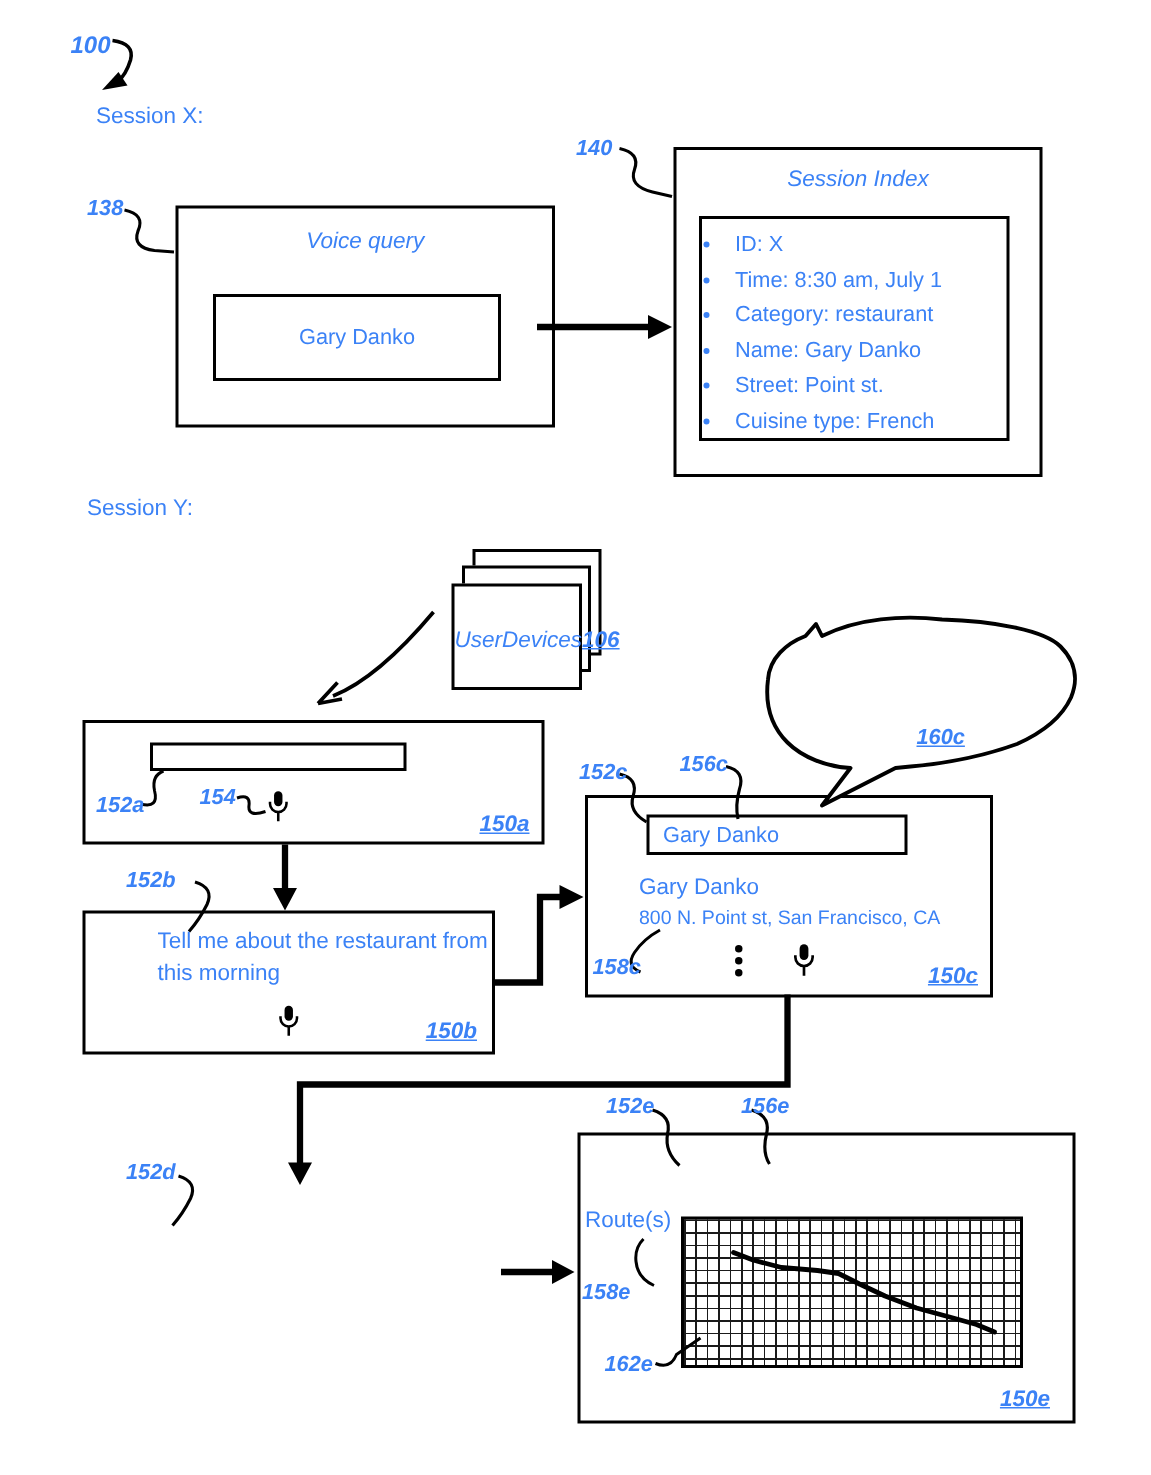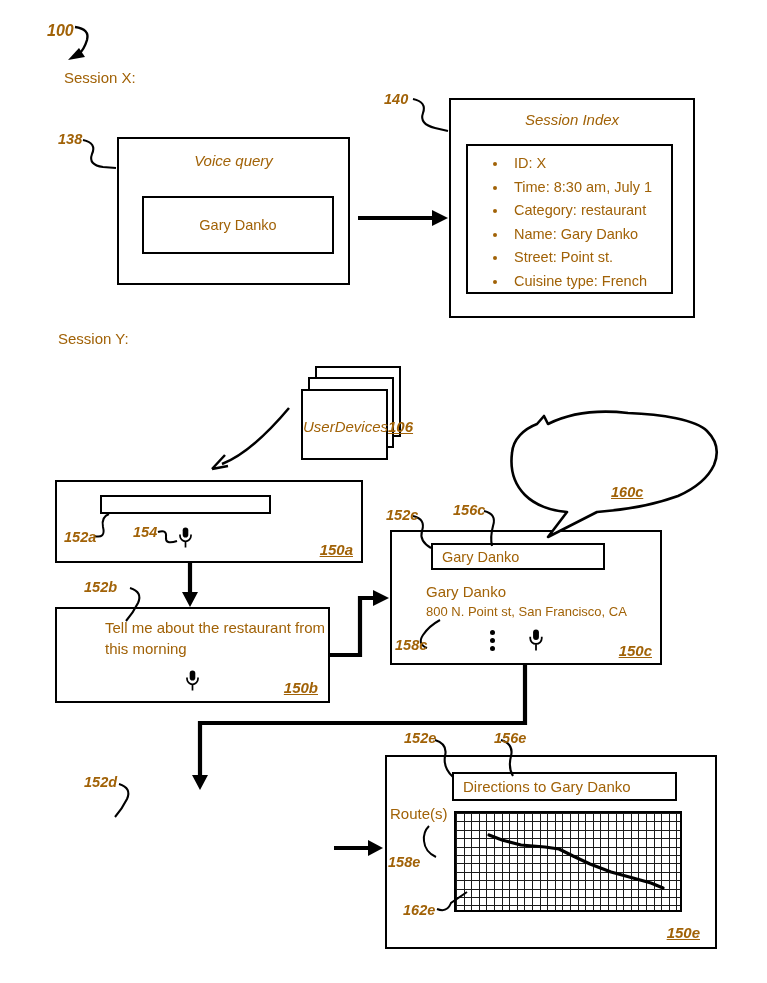--- a/index.html
+++ b/index.html
@@ -1,32 +1,32 @@
 <!DOCTYPE html>
 <html><head>
 <meta charset="utf-8">
 <style>
   html,body{margin:0;padding:0;background:#fff;}
   .canvas{
     position:relative;width:767px;height:983px;background:#fff;overflow:hidden;
-    font-family:"Liberation Sans","DejaVu Sans",sans-serif;color:#a16207;
+    font-family:"Liberation Sans","DejaVu Sans",sans-serif;color:#3b82f6;
   }
   .overlay{position:absolute;left:0;top:0;z-index:5;pointer-events:none;}
   .box{position:absolute;border:2.5px solid #000;background:#fff;box-sizing:border-box;z-index:1;}
   .thinbox{position:absolute;border:2px solid #000;background:#fff;box-sizing:border-box;}
   .label{position:absolute;font-weight:bold;font-style:italic;font-size:14.5px;z-index:10;white-space:nowrap;}
   .uref{text-decoration:underline;}
   .txt{position:absolute;font-size:15px;z-index:10;white-space:nowrap;}
   .center-title{position:absolute;left:0;right:0;text-align:center;font-size:15px;font-style:italic;}
   .inbox-ref{position:absolute;font-weight:bold;font-style:italic;font-size:15px;text-decoration:underline;white-space:nowrap;}
   .mic{position:absolute;}
   .kebab{position:absolute;display:flex;flex-direction:column;align-items:center;}
   .kebab .dot{width:5px;height:5px;border-radius:50%;background:#000;margin:1.6px 0;}
   .list-box{position:absolute;border:2.5px solid #000;box-sizing:border-box;background:#fff;}
-  .list-box ul{margin:7px 0 0 0;padding-left:40px;font-size:14.5px;}
+  .list-box ul{margin:7px 0 0 0;padding-left:16px;font-size:14.5px;}
   .list-box li{line-height:21.5px;margin-bottom:2px;padding-left:6px;}
   .card{position:absolute;border:2.5px solid #000;background:#fff;box-sizing:border-box;}
   .card-front{display:flex;flex-direction:row;align-items:center;padding-top:5px;font-style:italic;font-size:15px;line-height:18.5px;}
   .map-grid{
     position:absolute;border:2px solid #000;box-sizing:border-box;background:#fff;
     background-image:
       repeating-linear-gradient(to right,#1a1a1a 0 1px,transparent 1px 7.6px),
       repeating-linear-gradient(to bottom,#1a1a1a 0 1px,transparent 1px 8.4px);
   }
   .bubble-text{position:absolute;font-size:14.5px;line-height:22px;z-index:10;width:186px;white-space:normal;}
@@ -94,21 +94,21 @@
          C514,484 510,469 512,453
          C513,439 524,429 537,424 Z" fill="#fff" stroke="#000" stroke-width="2.6" stroke-linejoin="round"></path>
 
     <path d="M489,835 L502,840 L521,845 L545,847 L559,849 L573,856 L590,864 L611,872 L633,878 L651,883 L663,888" fill="none" stroke="#000" stroke-width="3.2" stroke-linejoin="round" stroke-linecap="round"></path>
   </svg>
 
   <div class="label" style="left:47px;top:22px;font-size:16px">100</div>
   <div class="txt" style="left:64px;top:69px">Session X:</div>
 
   <div class="label" style="left:58px;top:131px">138</div>
-  <div class="box" style="left:117px;top:137px;width:233px;height:148px">
+  <div class="box" style="left:117px;top:137px;width:253px;height:148px">
     <div class="center-title" style="top:13px">Voice query</div>
     <div class="thinbox" style="left:23px;top:57px;width:192px;height:58px;display:flex;align-items:center;justify-content:center;font-size:14.5px">
       <span>Gary Danko</span>
     </div>
   </div>
 
   <div class="label" style="left:384px;top:91px">140</div>
   <div class="box" style="left:449px;top:98px;width:246px;height:220px">
     <div class="center-title" style="top:11px">Session Index</div>
     <div class="list-box" style="left:15px;top:44px;width:207px;height:150px">
@@ -178,23 +178,20 @@
   </div>
   <div class="label" style="left:395px;top:637px">158c</div>
 
   <div class="label uref" style="left:611px;top:484px">160c</div>
 
   <div class="label" style="left:84px;top:774px">152d</div>
 
   <div class="label" style="left:404px;top:730px">152e</div>
   <div class="label" style="left:494px;top:730px">156e</div>
   <div class="box" style="left:385px;top:755px;width:332px;height:194px">
-    <div class="thinbox" style="left:65px;top:15px;width:225px;height:29px;display:flex;align-items:center;font-size:15px;padding-left:9px">
-      <span>Directions to Gary Danko</span>
-    </div>
     <div style="position:absolute;left:3px;top:48px;font-size:15px">Route(s)</div>
     <div class="map-grid" style="left:67px;top:54px;width:228px;height:101px"></div>
     <div class="inbox-ref" style="right:15px;bottom:6px">150e</div>
   </div>
   <div class="label" style="left:388px;top:854px">158e</div>
   <div class="label" style="left:403px;top:902px">162e</div>
 
 </div>
 
 </body></html>

